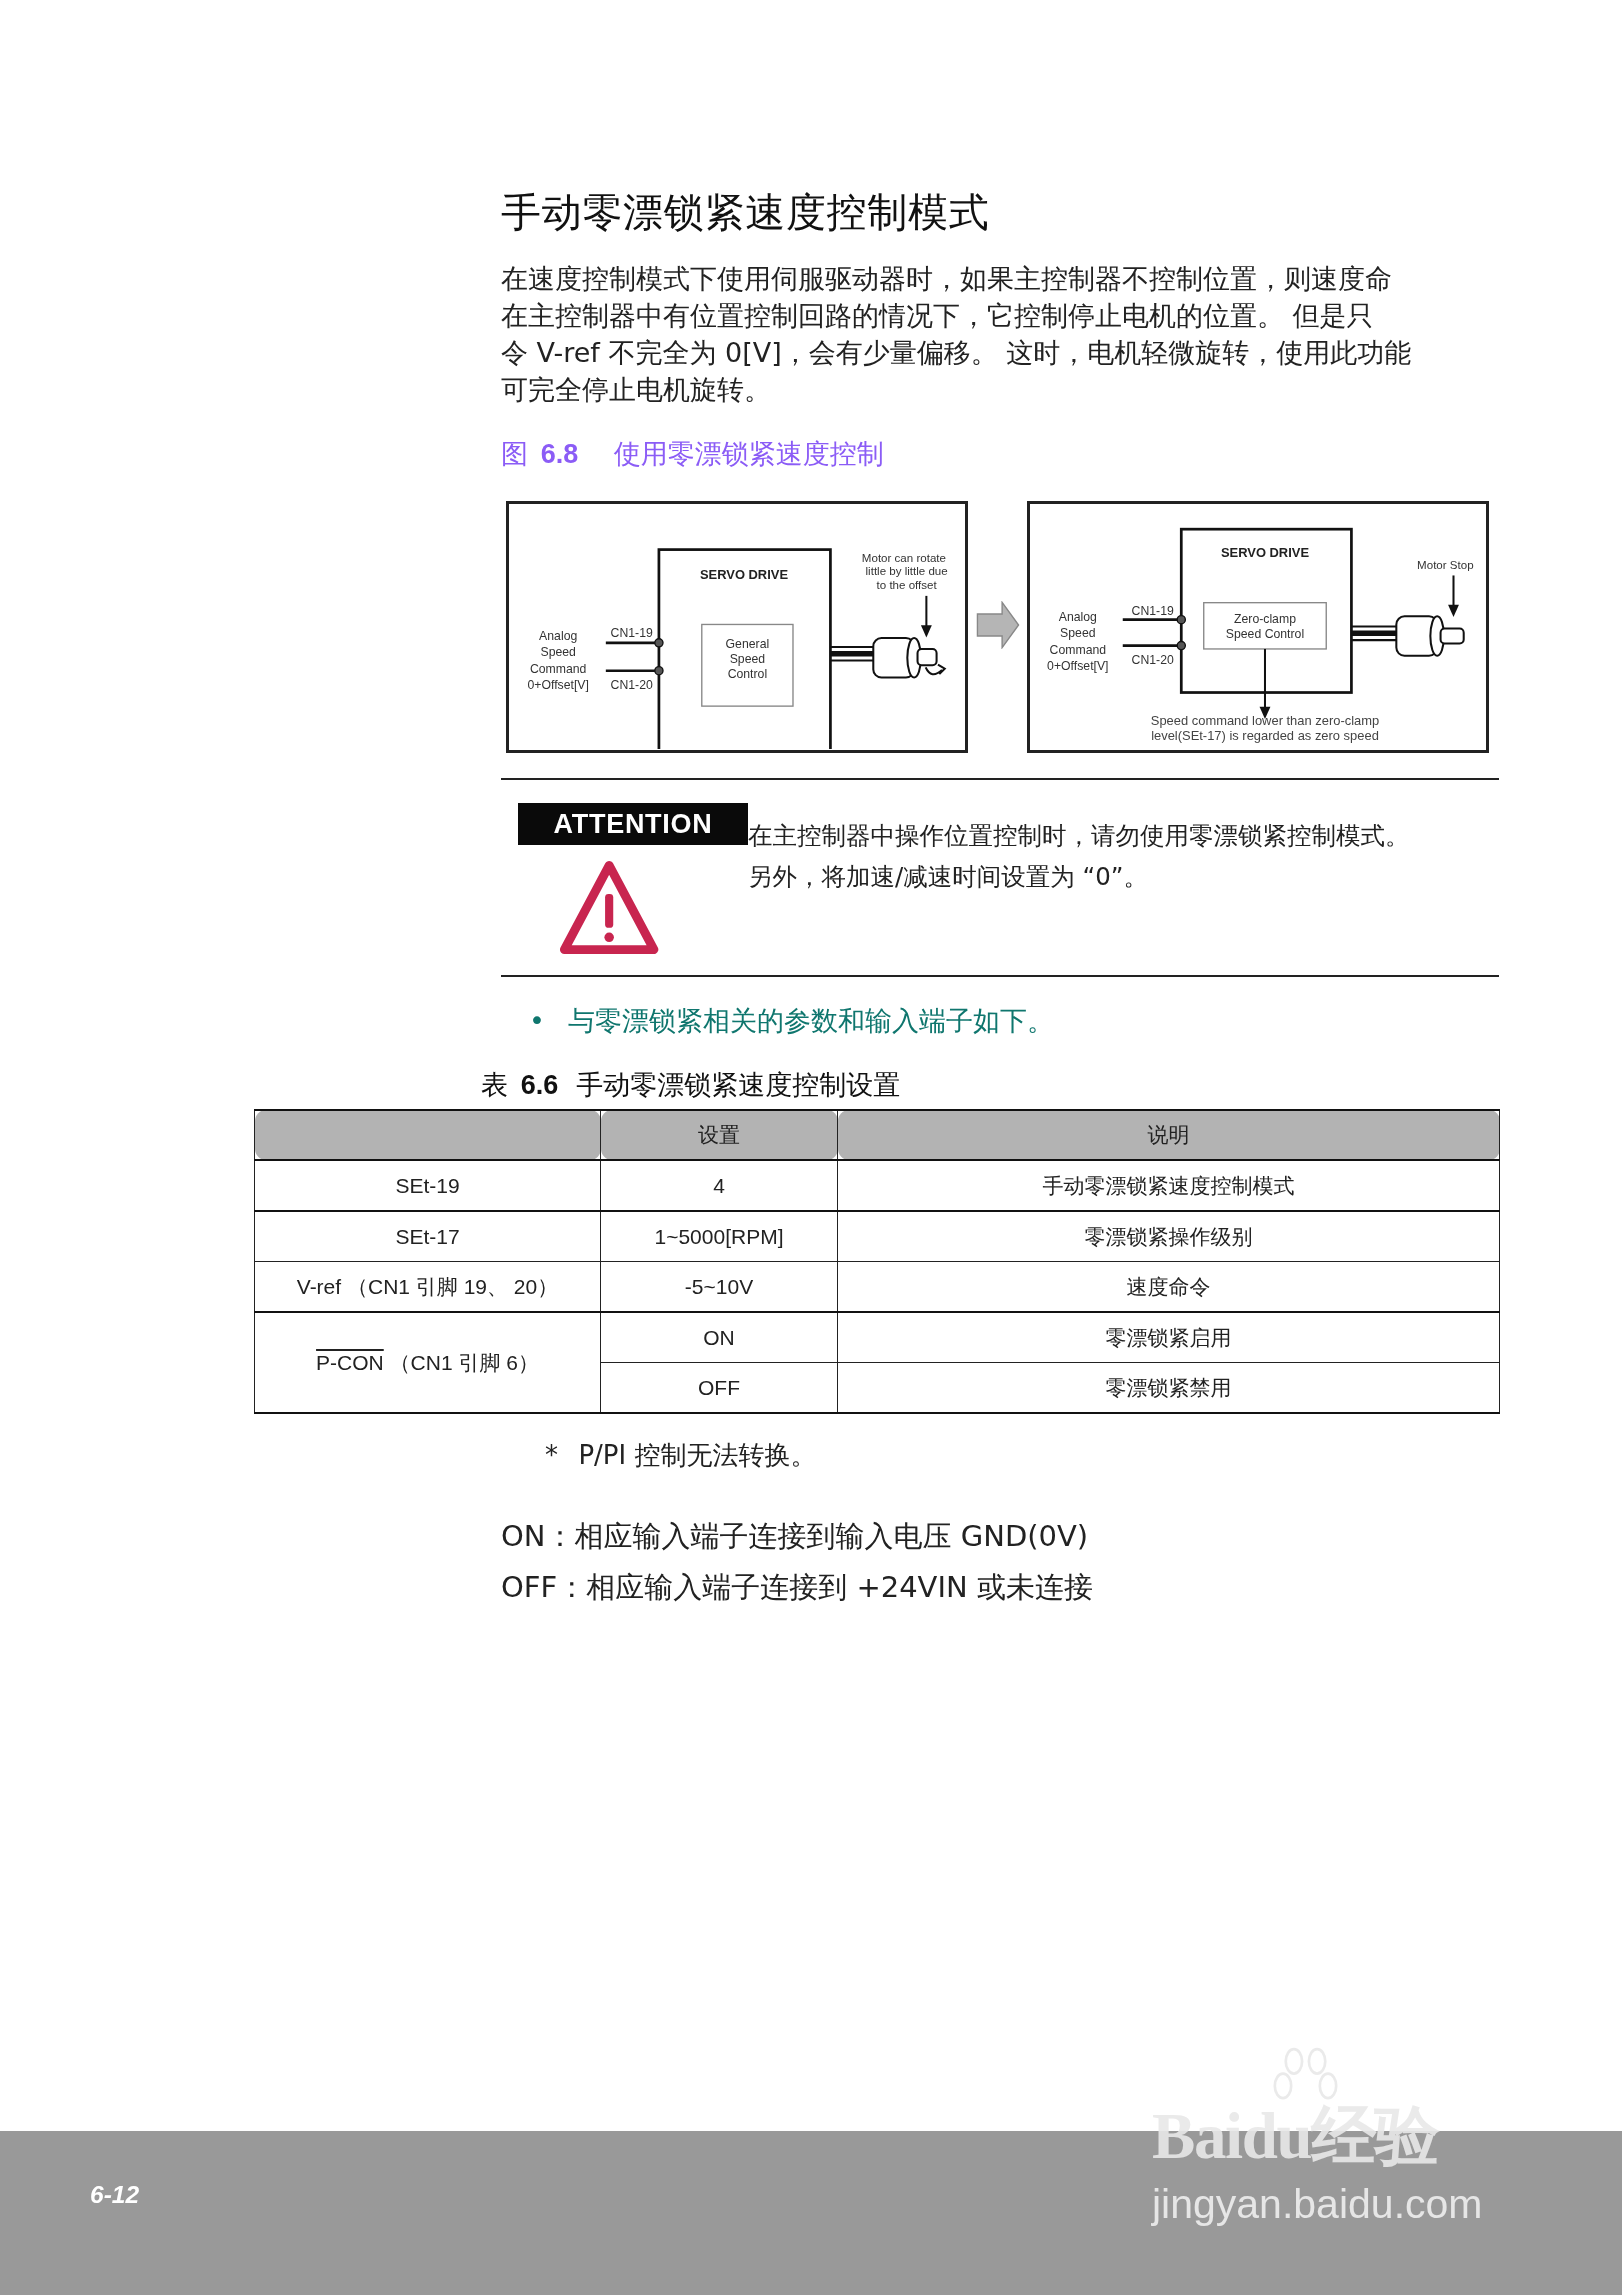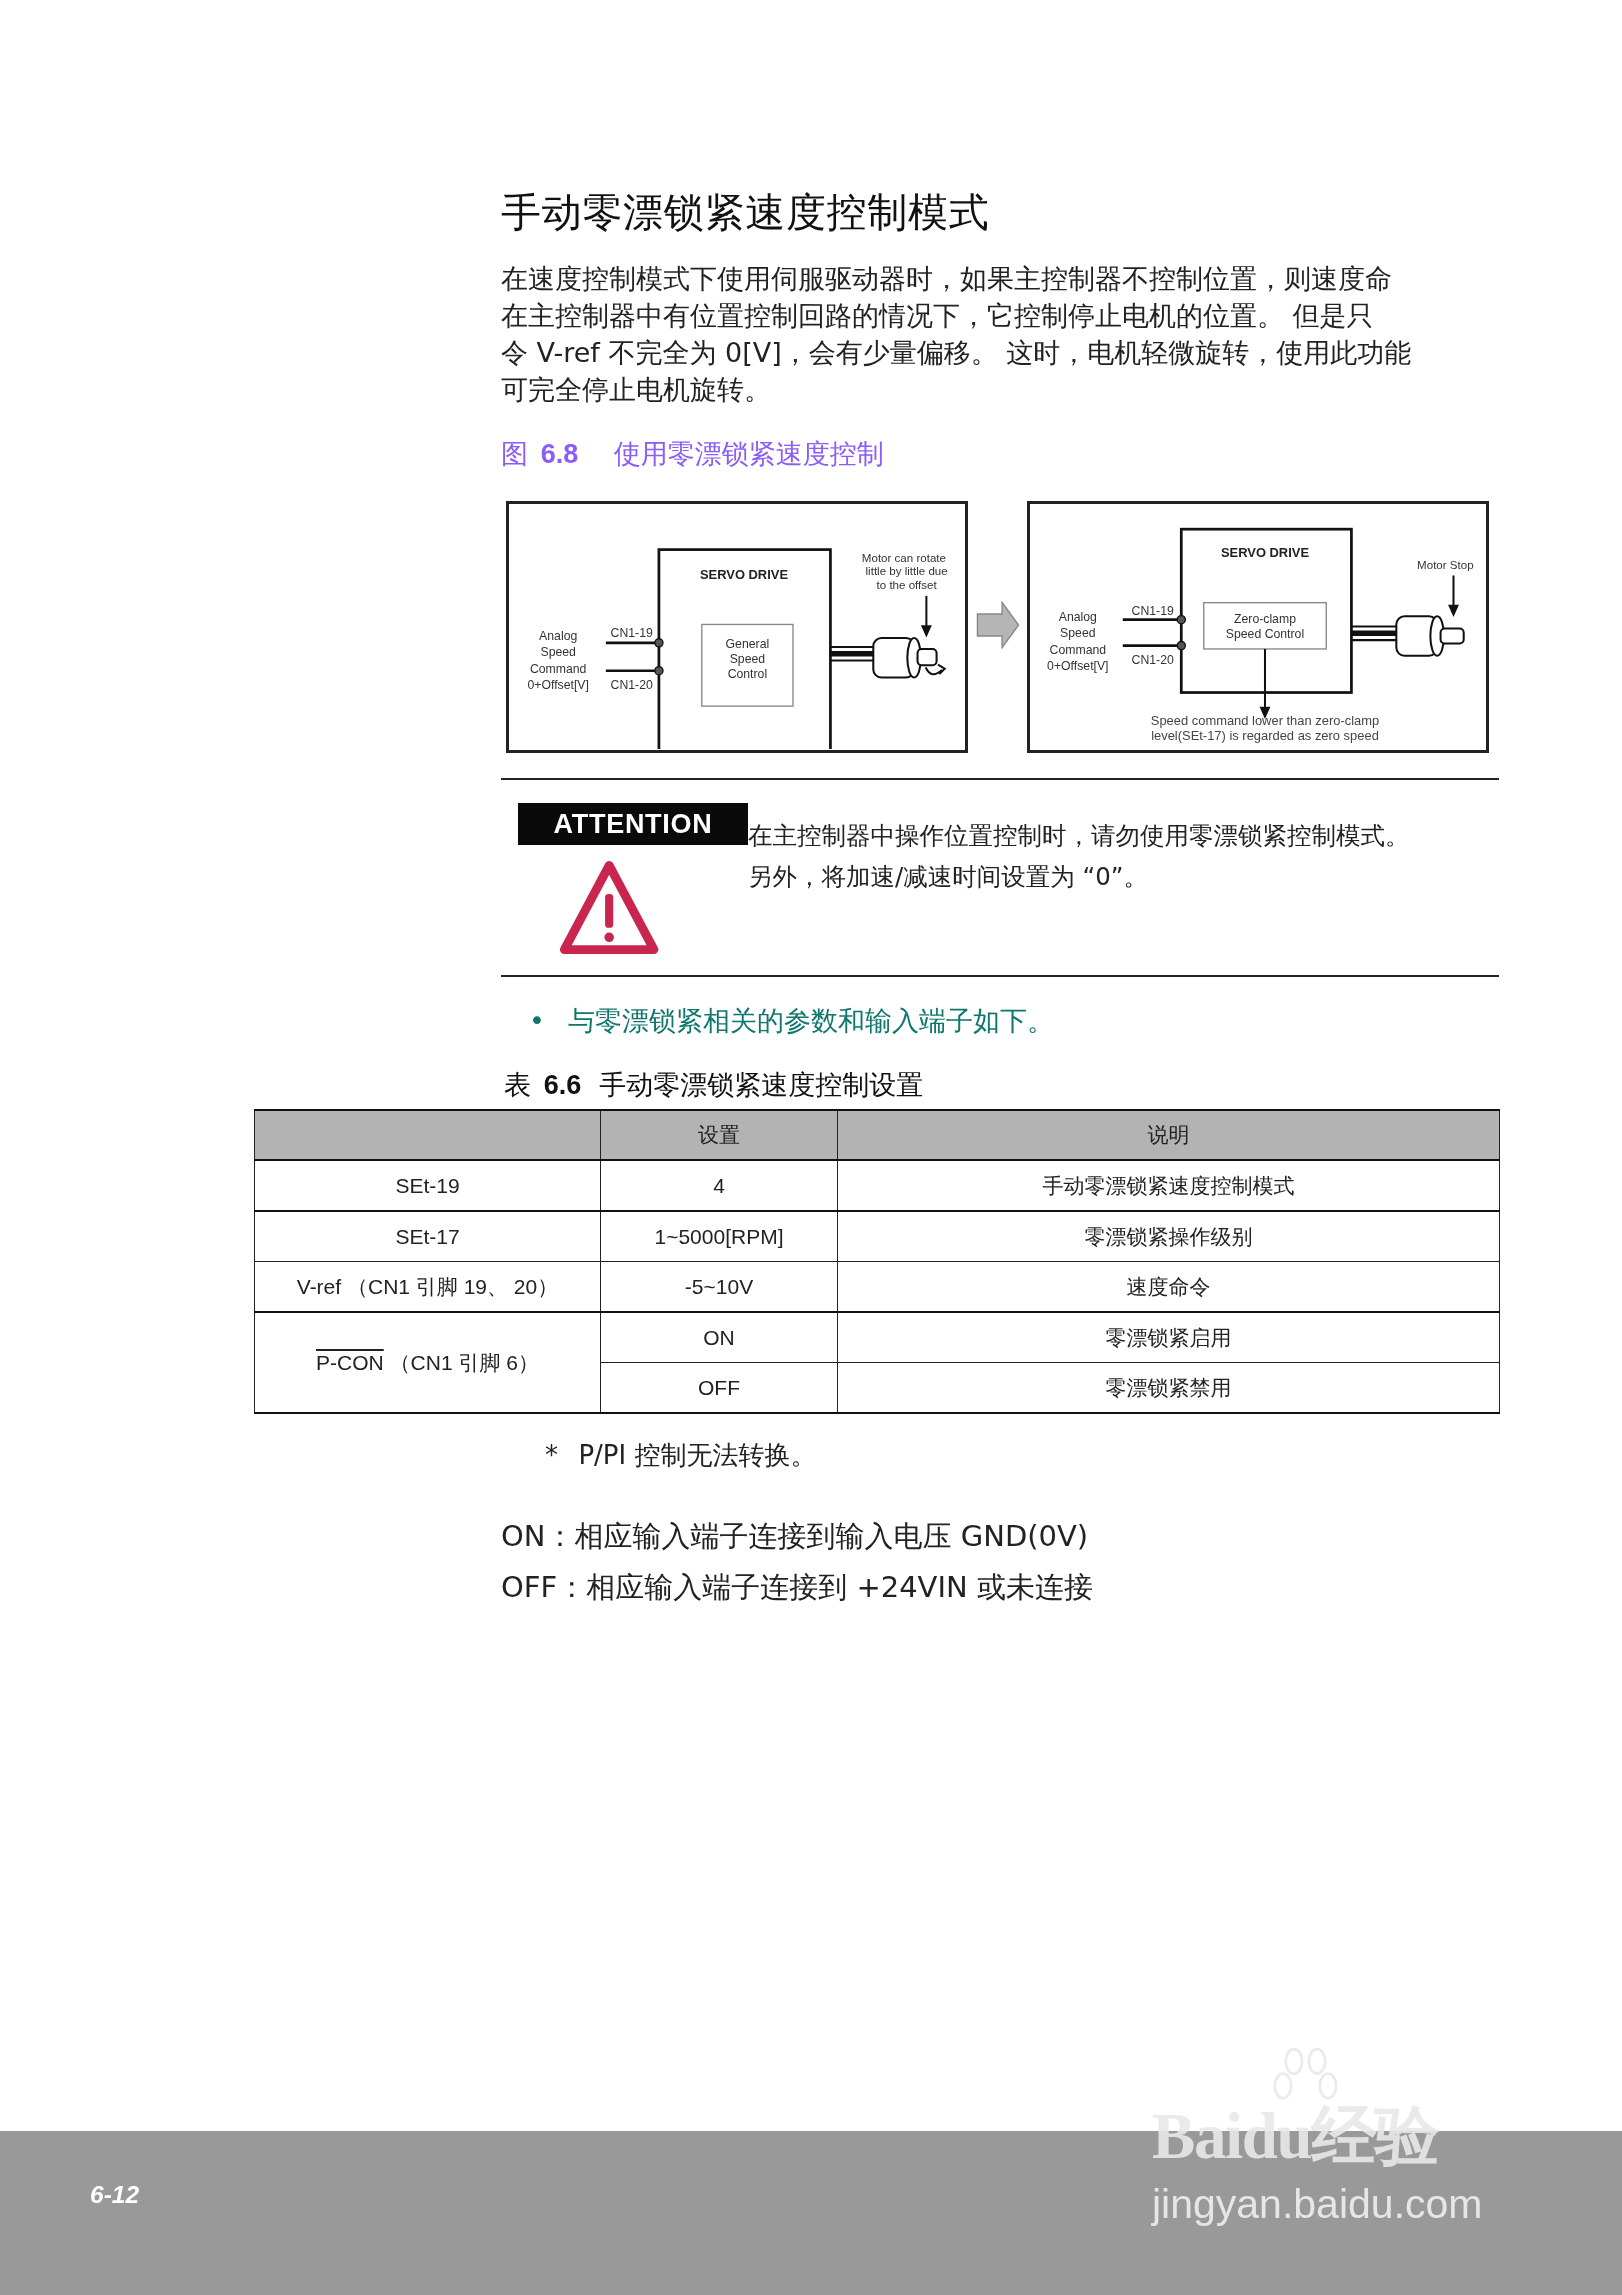--- a/index.html
+++ b/index.html
@@ -12,26 +12,26 @@
   .figcap { left:501px; top:436px; font-size:27px; color:#8b5cf6; white-space:nowrap; }
   .figcap b { font-family:"Liberation Sans",sans-serif; font-weight:bold; margin:0 27px 0 4.1px; }
   .diagram { position:absolute; border:3.4px solid #222; background:#fff; box-sizing:border-box; }
   .rule { position:absolute; left:501px; width:998px; height:2px; background:#222; }
   .attn-badge { left:518px; top:803px; width:230px; height:42px; background:#0a0a0a; color:#fff;
                 font-family:"Liberation Sans",sans-serif; font-weight:bold; font-size:27px;
                 display:flex; align-items:center; justify-content:center; letter-spacing:0.7px; }
   .attn-text { left:748px; top:815px; font-size:24.5px; line-height:41px; color:#222; white-space:nowrap; }
   .bullet { left:529px; top:1003px; font-size:27px; color:#0f766e; white-space:nowrap; }
   .bullet .dot { display:inline-block; margin-right:23px; }
-  .tabcap { left:504px; top:1067px; font-size:27px; color:#111; white-space:nowrap; }
+  .tabcap { left:481px; top:1067px; font-size:27px; color:#111; white-space:nowrap; }
   .tabcap b { font-family:"Liberation Sans",sans-serif; font-weight:bold; margin:0 9.5px 0 4.1px; }
   table.settings { position:absolute; left:254px; top:1109px; width:1246px; border-collapse:collapse;
                    font-family:"Liberation Sans","DejaVu Sans",sans-serif; font-size:21px; color:#222; }
   table.settings th, table.settings td { border:1.4px solid #222; text-align:center; padding:0; }
-  table.settings th { background:#b3b3b3; height:48px; font-weight:normal; font-size:21px; }
+  table.settings th { background:#b3b3b3; height:48px; font-weight:normal; font-size:21px;border-radius:11px; }
   table.settings td { height:49px; }
   table.settings tr.thick td { border-top:2.7px solid #111; }
   table.settings thead tr th { border-top:2.7px solid #111; border-bottom:2.7px solid #111; }
   .overline { text-decoration:overline; }
   .foot { left:545px; top:1438px; font-size:26px; color:#222; white-space:nowrap; }
   .foot .star { margin-right:20.4px; }
   .onoff { left:501px; font-size:29px; color:#222; white-space:nowrap; }
   .footer { left:0; top:2131px; width:1622px; height:164px; background:#999999; }
   .pagenum { left:90px; top:2181px; font-family:"Liberation Sans",sans-serif; font-style:italic;
              font-weight:bold; font-size:24.5px; color:#fff; }

